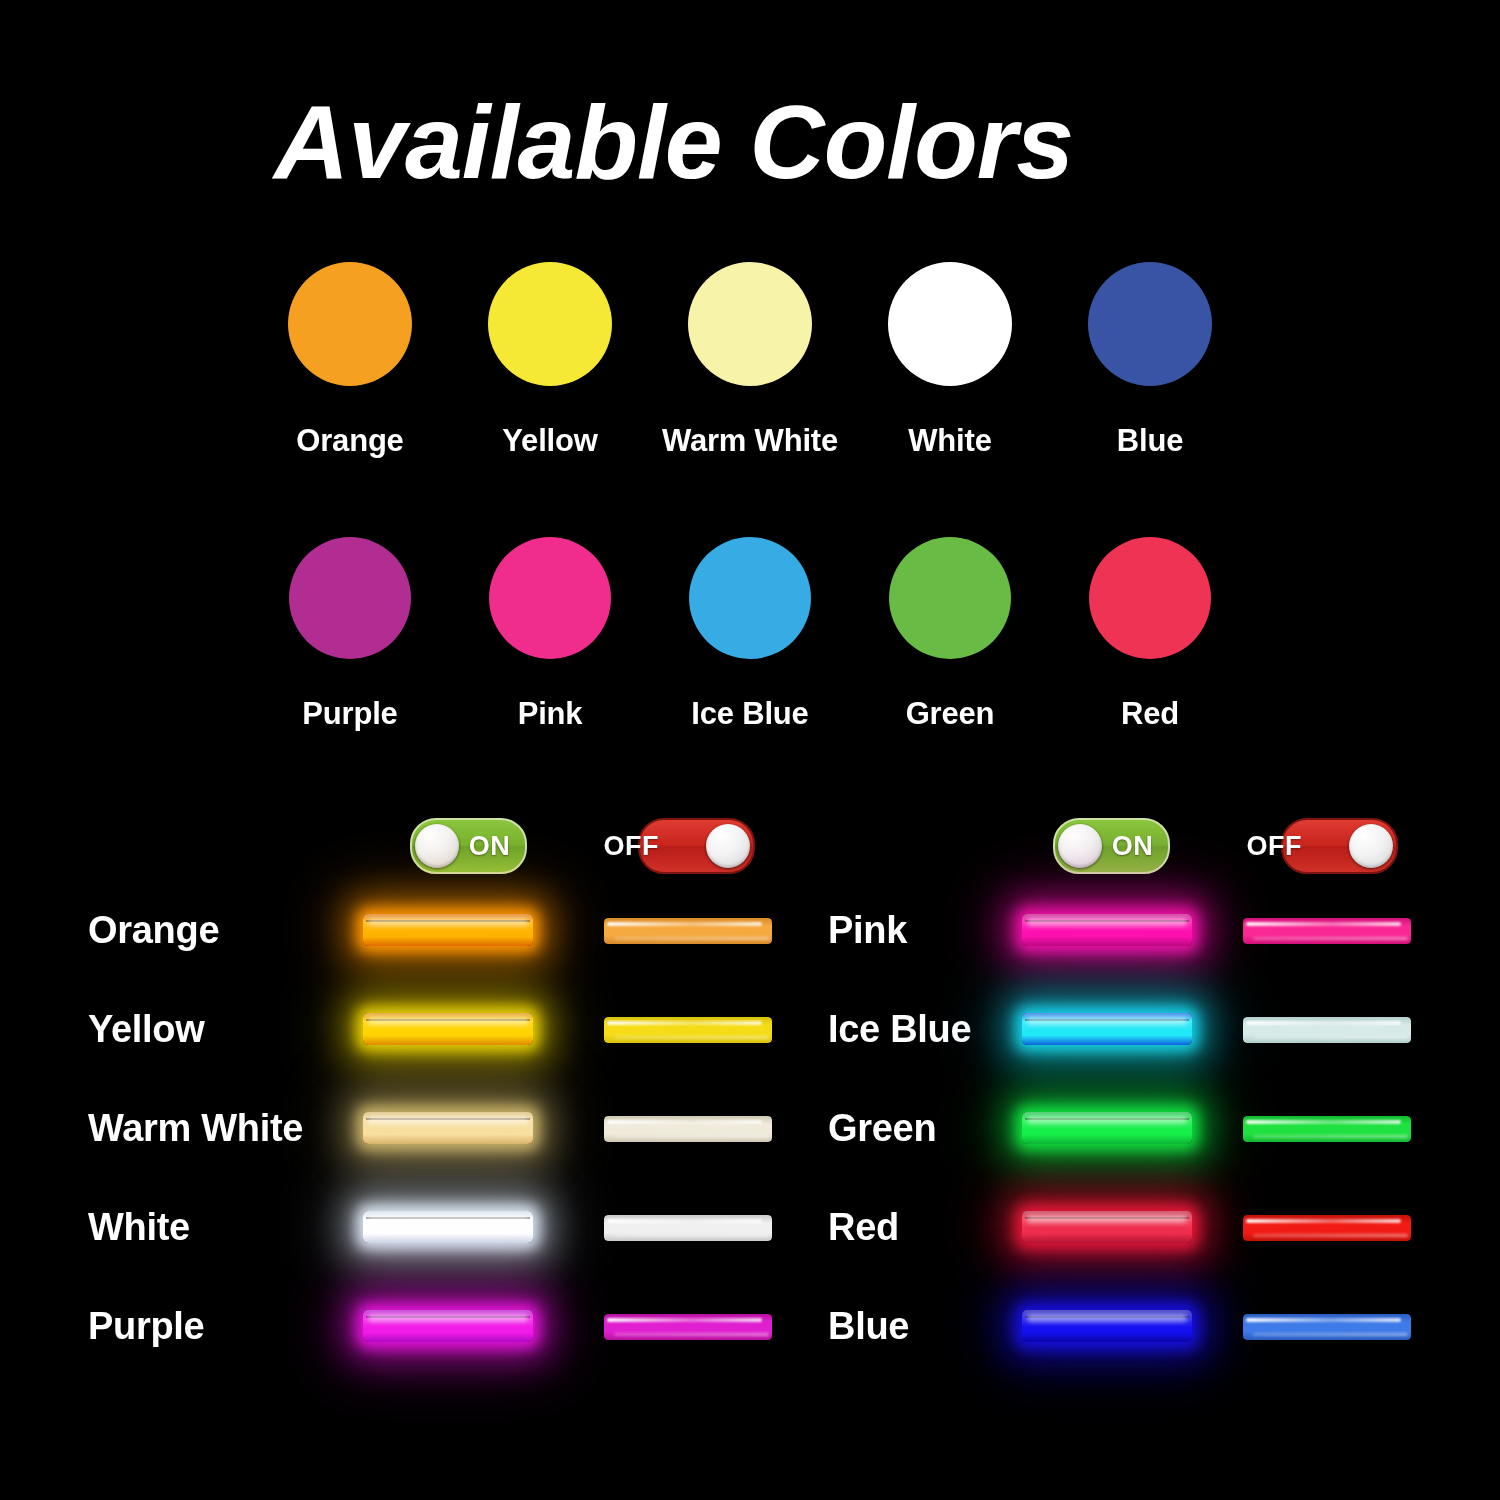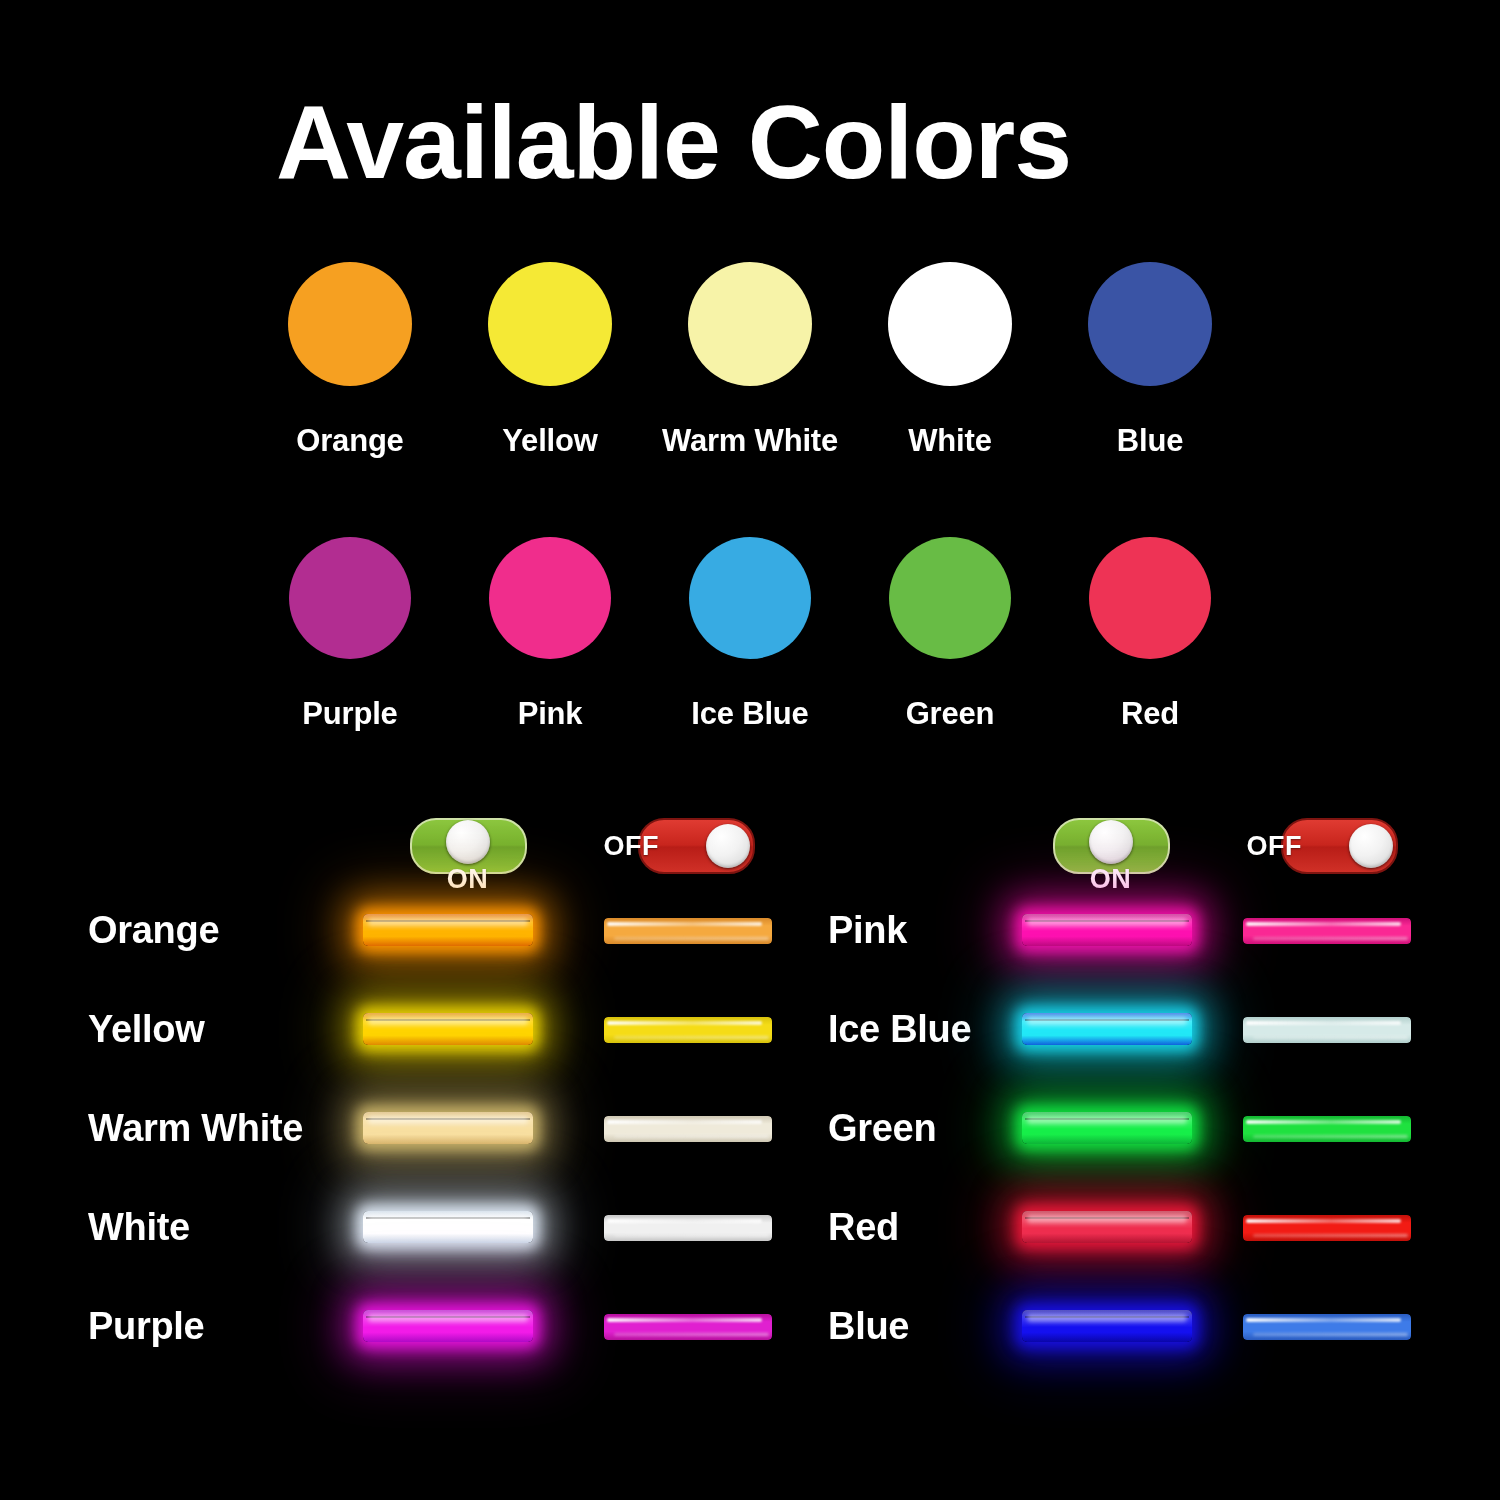--- a/index.html
+++ b/index.html
@@ -8,21 +8,21 @@
     font-family:"Liberation Sans","DejaVu Sans",sans-serif;
     color:#fff;position:relative;
   }
   .page{position:relative;width:1500px;height:1500px;background:#000;}
 
   
   .title{
     position:absolute;top:88px;left:0;width:1347px;
     text-align:center;
     font-size:104px;line-height:1.05;
-    font-weight:bold;letter-spacing:-1px;color:#ffffff;
+    font-weight:bold;letter-spacing:-1px;color:#ffffff;font-style:italic;
   }
 
   
   .swatch-grid{position:absolute;left:250px;top:262px;width:1010px;}
   .swatch-row{display:flex;justify-content:flex-start;}
   .swatch-row.r2{margin-top:78px;}
   .swatch-cell{width:200px;display:flex;flex-direction:column;align-items:center;}
   .swatch-dot{
     width:124px;height:124px;border-radius:50%;
     display:block;
@@ -33,21 +33,20 @@
   }
   .swatch-row.r2 .swatch-cell{width:200px;}
   .swatch-row.r2 .swatch-dot{width:122px;height:122px;}
 
   
   .toggle-row{position:absolute;top:818px;left:0;width:1500px;height:56px;}
   .toggle{
     position:absolute;width:105px;height:52px;border-radius:26px;
     display:flex;align-items:center;
     box-shadow:0 2px 5px rgba(0,0,0,.8);
-    flex-direction:column;
   }
   .toggle .knob{
     width:44px;height:44px;border-radius:50%;
     background:radial-gradient(circle at 35% 28%, #ffffff 0%, #f2f2f2 45%, #d2d2d2 100%);
     box-shadow:0 1px 3px rgba(0,0,0,.6), inset 0 -2px 3px rgba(0,0,0,.18);
     flex:0 0 auto;
   }
   .toggle .ttext{
     flex:1;text-align:center;font-size:27px;font-weight:bold;
     color:#ffffff;letter-spacing:0.5px;

